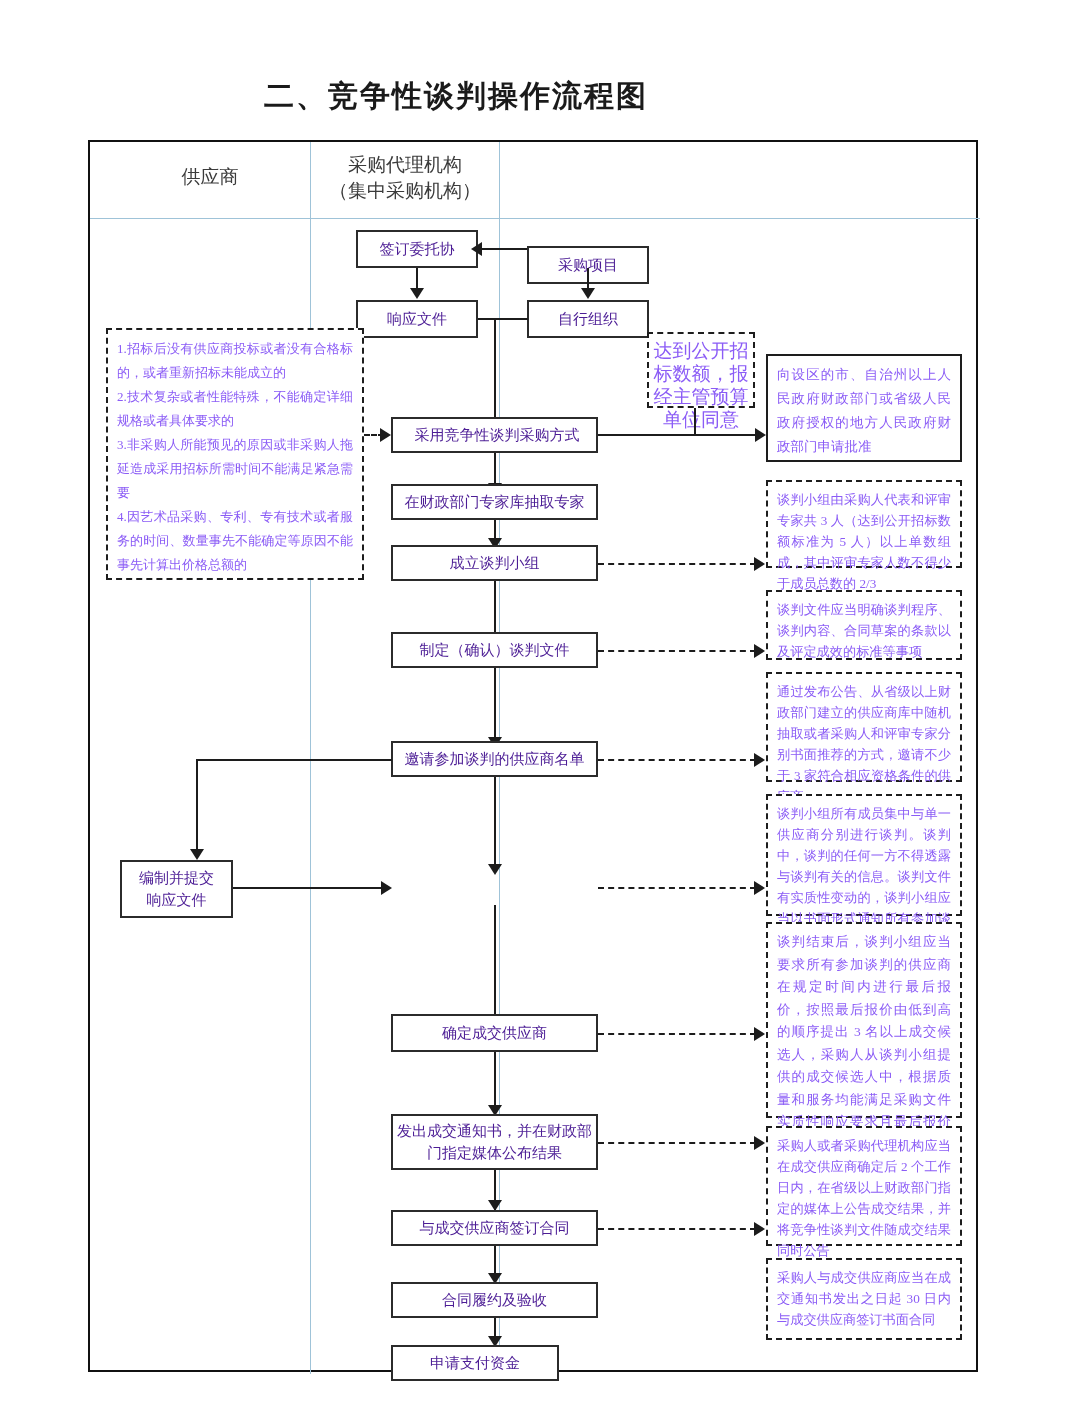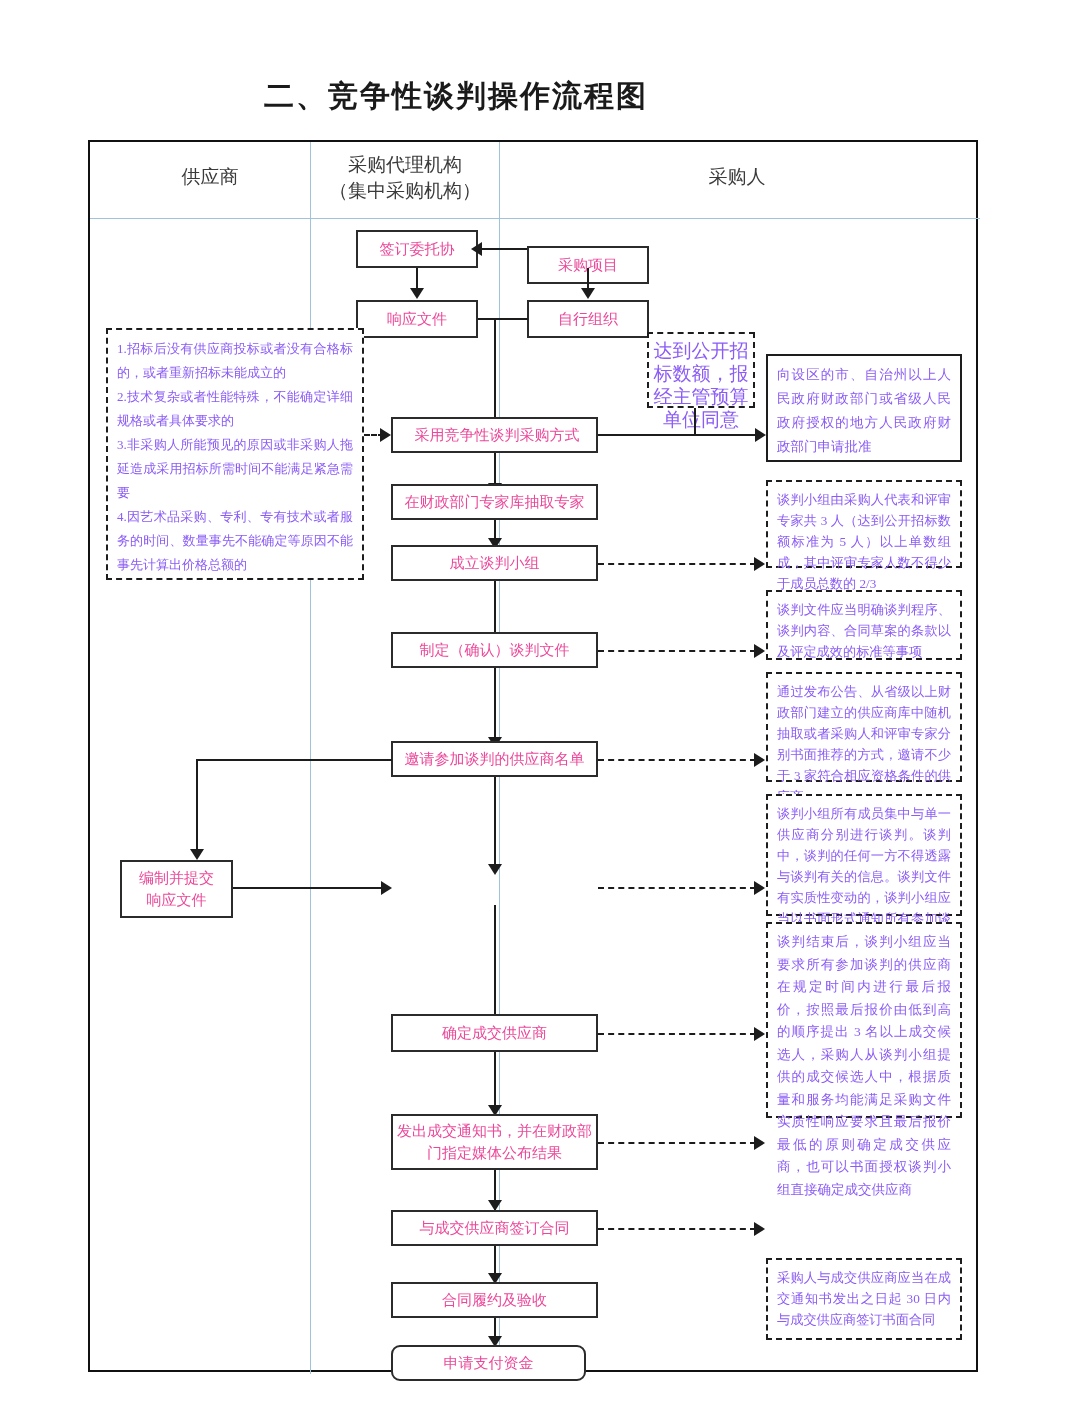--- a/index.html
+++ b/index.html
@@ -56,21 +56,21 @@
     position:absolute;
     box-sizing:border-box;
     border:2px solid #2b2b2b;
     background:#ffffff;
     display:flex;
     align-items:center;
     justify-content:center;
     text-align:center;
     font-size:15px;
     line-height:22px;
-    color:#ec4899;
+    color:#4c1d95;
     padding:2px 4px;
     font-family:"Liberation Serif","DejaVu Serif",serif;
   }
   
   .note{
     position:absolute;
     box-sizing:border-box;
     border:2px dashed #1d1d1d;
     background:#ffffff;
     font-size:13.2px;
@@ -107,21 +107,20 @@
 
   <div id="frame">
 
     <div class="vsep" style="left:220px;"></div>
     <div class="vsep" style="left:409px;"></div>
     <div class="hsep" style="top:76px;"></div>
 
     <div class="colhead" style="left:20px; top:22px; width:200px;">供应商</div>
     <div class="colhead" style="left:225px; top:10px; width:180px;">采购代理机构</div>
     <div class="colhead" style="left:225px; top:36px; width:180px;">（集中采购机构）</div>
-    <div class="colhead" style="left:412px; top:22px; width:470px;">采购人</div>
 
     <div class="box" style="left:266px; top:88px; width:122px; height:38px;">签订委托协</div>
     <div class="box" style="left:437px; top:104px; width:122px; height:38px;">采购项目</div>
 
     <div class="ln lnh" style="left:389px; top:106px; width:48px;"></div>
     <div class="arr arr-left" style="left:381px; top:100px;"></div>
 
     <div class="box" style="left:266px; top:158px; width:122px; height:38px;">响应文件</div>
     <div class="box" style="left:437px; top:158px; width:122px; height:38px;">自行组织</div>
 
@@ -193,21 +192,21 @@
     <div class="box" style="left:301px; top:1068px; width:207px; height:36px;">与成交供应商签订合同</div>
 
     <div class="ln lnv" style="left:404px; top:1104px; height:38px;"></div>
     <div class="arr arr-down" style="left:398px; top:1131px;"></div>
 
     <div class="box" style="left:301px; top:1140px; width:207px; height:36px;">合同履约及验收</div>
 
     <div class="ln lnv" style="left:404px; top:1176px; height:28px;"></div>
     <div class="arr arr-down" style="left:398px; top:1194px;"></div>
 
-    <div class="box" style="left:301px; top:1203px; width:195px; height:36px;border-radius:9px;">申请支付资金</div>
+    <div class="box" style="left:301px; top:1203px; width:168px; height:36px;">申请支付资金</div>
 
     <div class="note" style="left:16px; top:186px; width:258px; height:252px; white-space:pre-wrap; line-height:24px; font-size:13px;">1.招标后没有供应商投标或者没有合格标的，或者重新招标未能成立的
 2.技术复杂或者性能特殊，不能确定详细规格或者具体要求的
 3.非采购人所能预见的原因或非采购人拖延造成采用招标所需时间不能满足紧急需要
 4.因艺术品采购、专利、专有技术或者服务的时间、数量事先不能确定等原因不能事先计算出价格总额的</div>
 
     <div class="dash-h" style="left:274px; top:292px; width:20px;"></div>
     <div class="arr arr-right" style="left:290px; top:286px;"></div>
 
     <div class="note" style="left:557px; top:190px; width:108px; height:76px; text-align:center; font-size:19px; line-height:23px; padding:5px 4px;">达到公开招标数额，报经主管预算单位同意</div>
@@ -231,20 +230,21 @@
     <div class="arr arr-right" style="left:664px; top:611px;"></div>
 
     <div class="note" style="left:676px; top:652px; width:196px; height:122px;">谈判小组所有成员集中与单一供应商分别进行谈判。谈判中，谈判的任何一方不得透露与谈判有关的信息。谈判文件有实质性变动的，谈判小组应当以书面形式通知所有参加谈判的供应商</div>
     <div class="dash-h" style="left:508px; top:745px; width:158px;"></div>
     <div class="arr arr-right" style="left:664px; top:739px;"></div>
 
     <div class="note big" style="left:676px; top:780px; width:196px; height:196px;">谈判结束后，谈判小组应当要求所有参加谈判的供应商在规定时间内进行最后报价，按照最后报价由低到高的顺序提出 3 名以上成交候选人，采购人从谈判小组提供的成交候选人中，根据质量和服务均能满足采购文件实质性响应要求且最后报价最低的原则确定成交供应商，也可以书面授权谈判小组直接确定成交供应商</div>
     <div class="dash-h" style="left:508px; top:891px; width:158px;"></div>
     <div class="arr arr-right" style="left:664px; top:885px;"></div>
 
+    <div class="note" style="left:676px; top:984px; width:196px; height:120px;">采购人或者采购代理机构应当在成交供应商确定后 2 个工作日内，在省级以上财政部门指定的媒体上公告成交结果，并将竞争性谈判文件随成交结果同时公告</div>
     <div class="dash-h" style="left:508px; top:1000px; width:158px;"></div>
     <div class="arr arr-right" style="left:664px; top:994px;"></div>
 
     <div class="note" style="left:676px; top:1116px; width:196px; height:82px;">采购人与成交供应商应当在成交通知书发出之日起 30 日内与成交供应商签订书面合同</div>
     <div class="dash-h" style="left:508px; top:1086px; width:158px;"></div>
     <div class="arr arr-right" style="left:664px; top:1080px;"></div>
 
   </div>
 </div>
 

